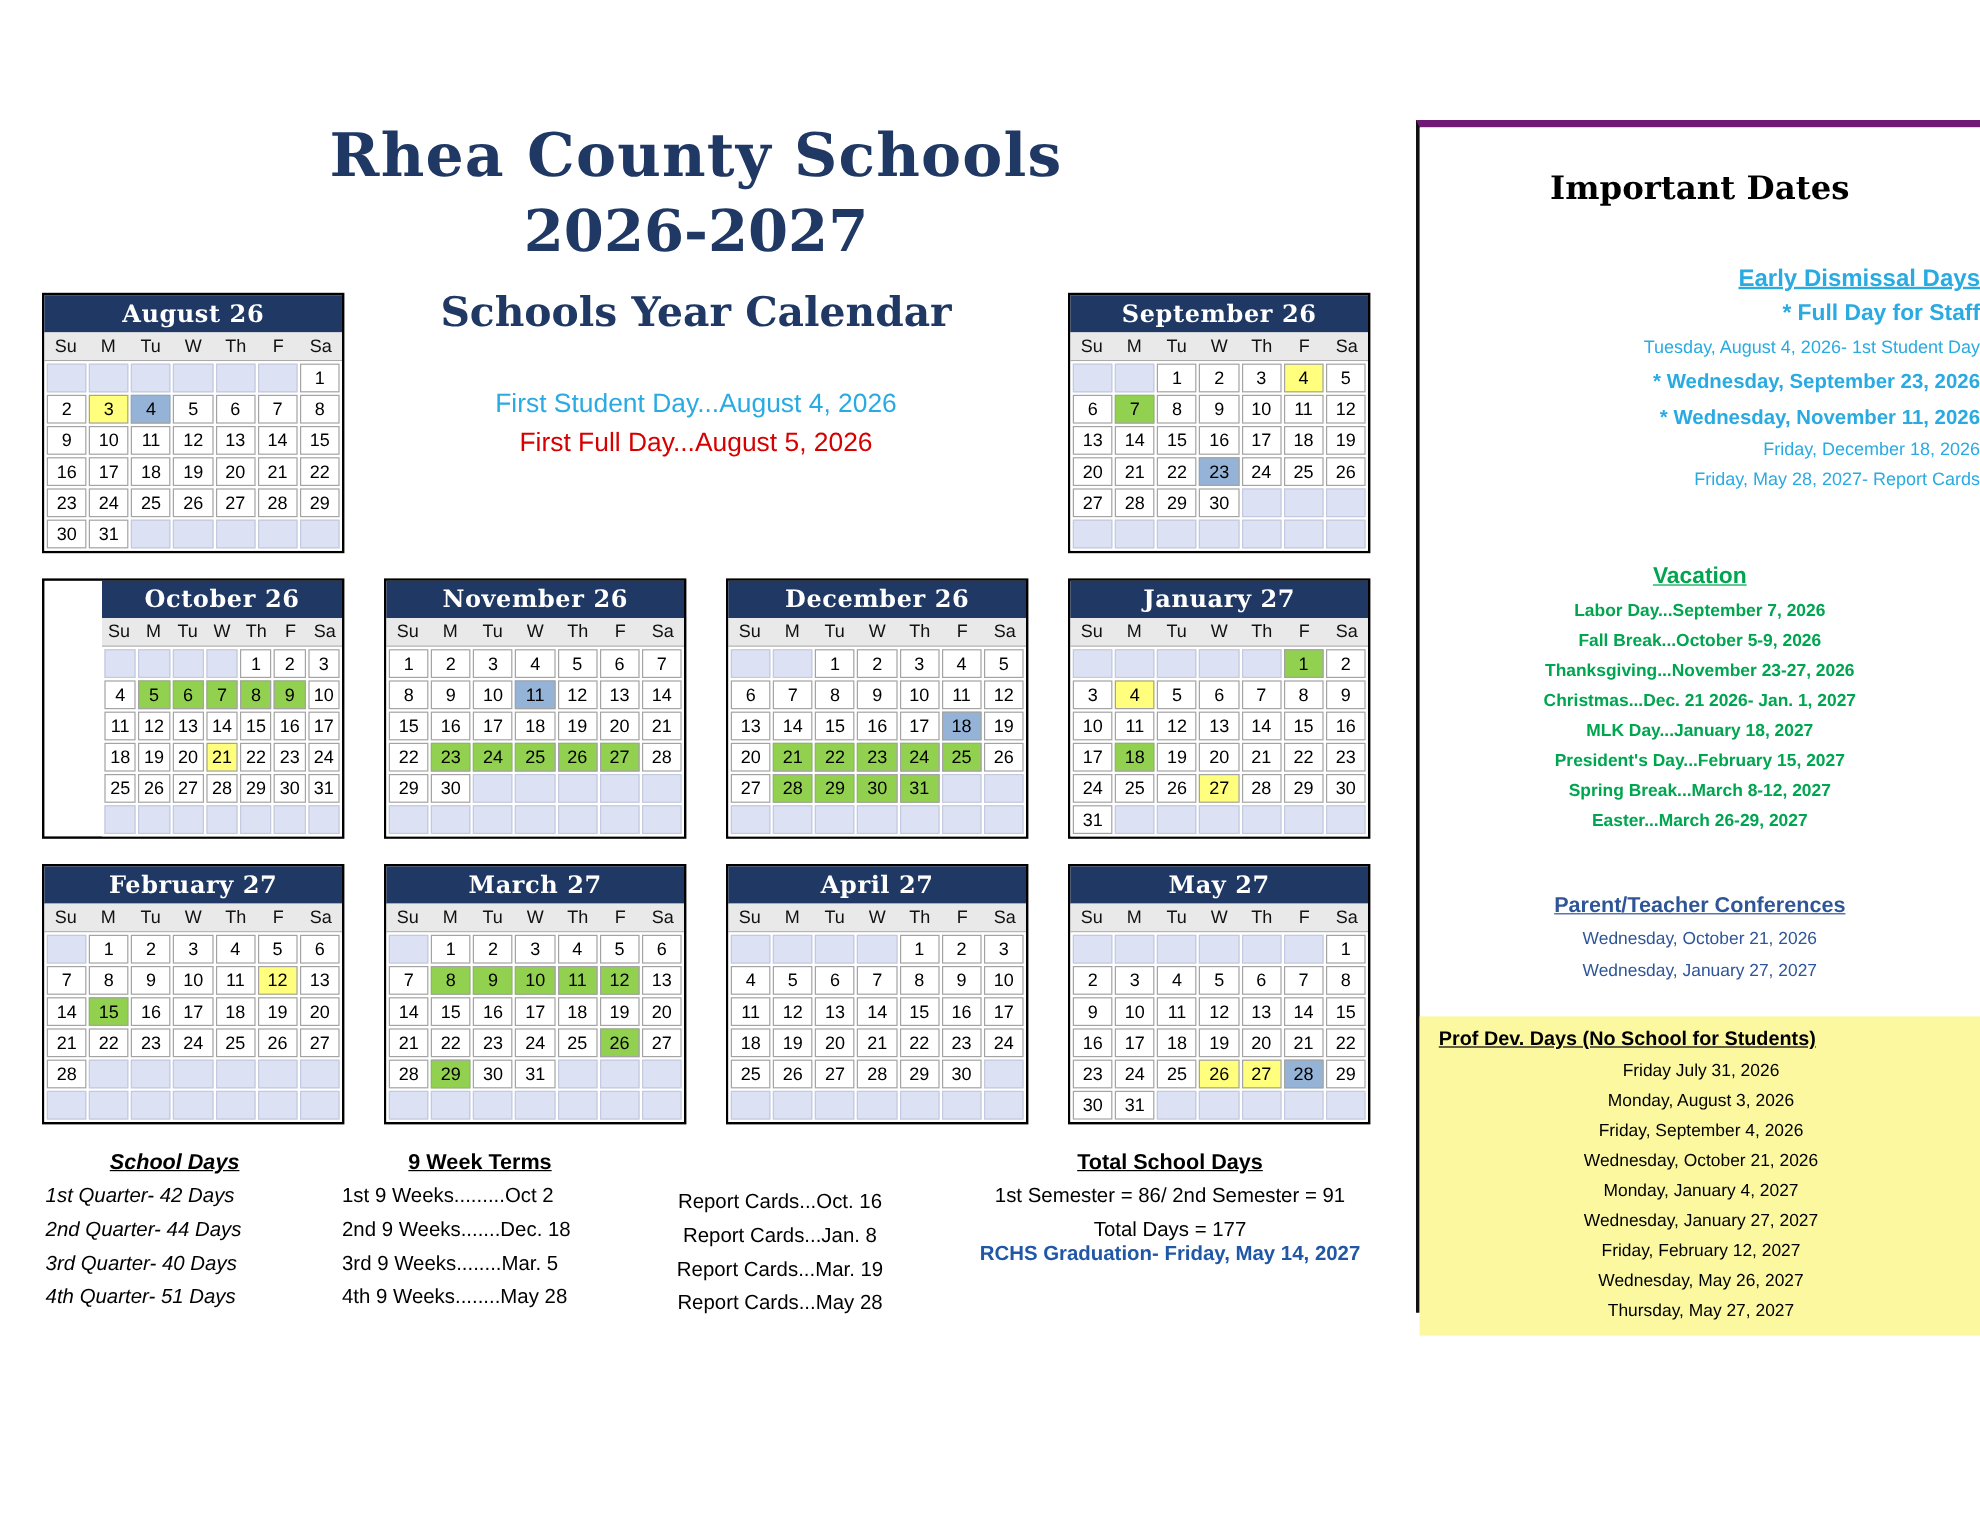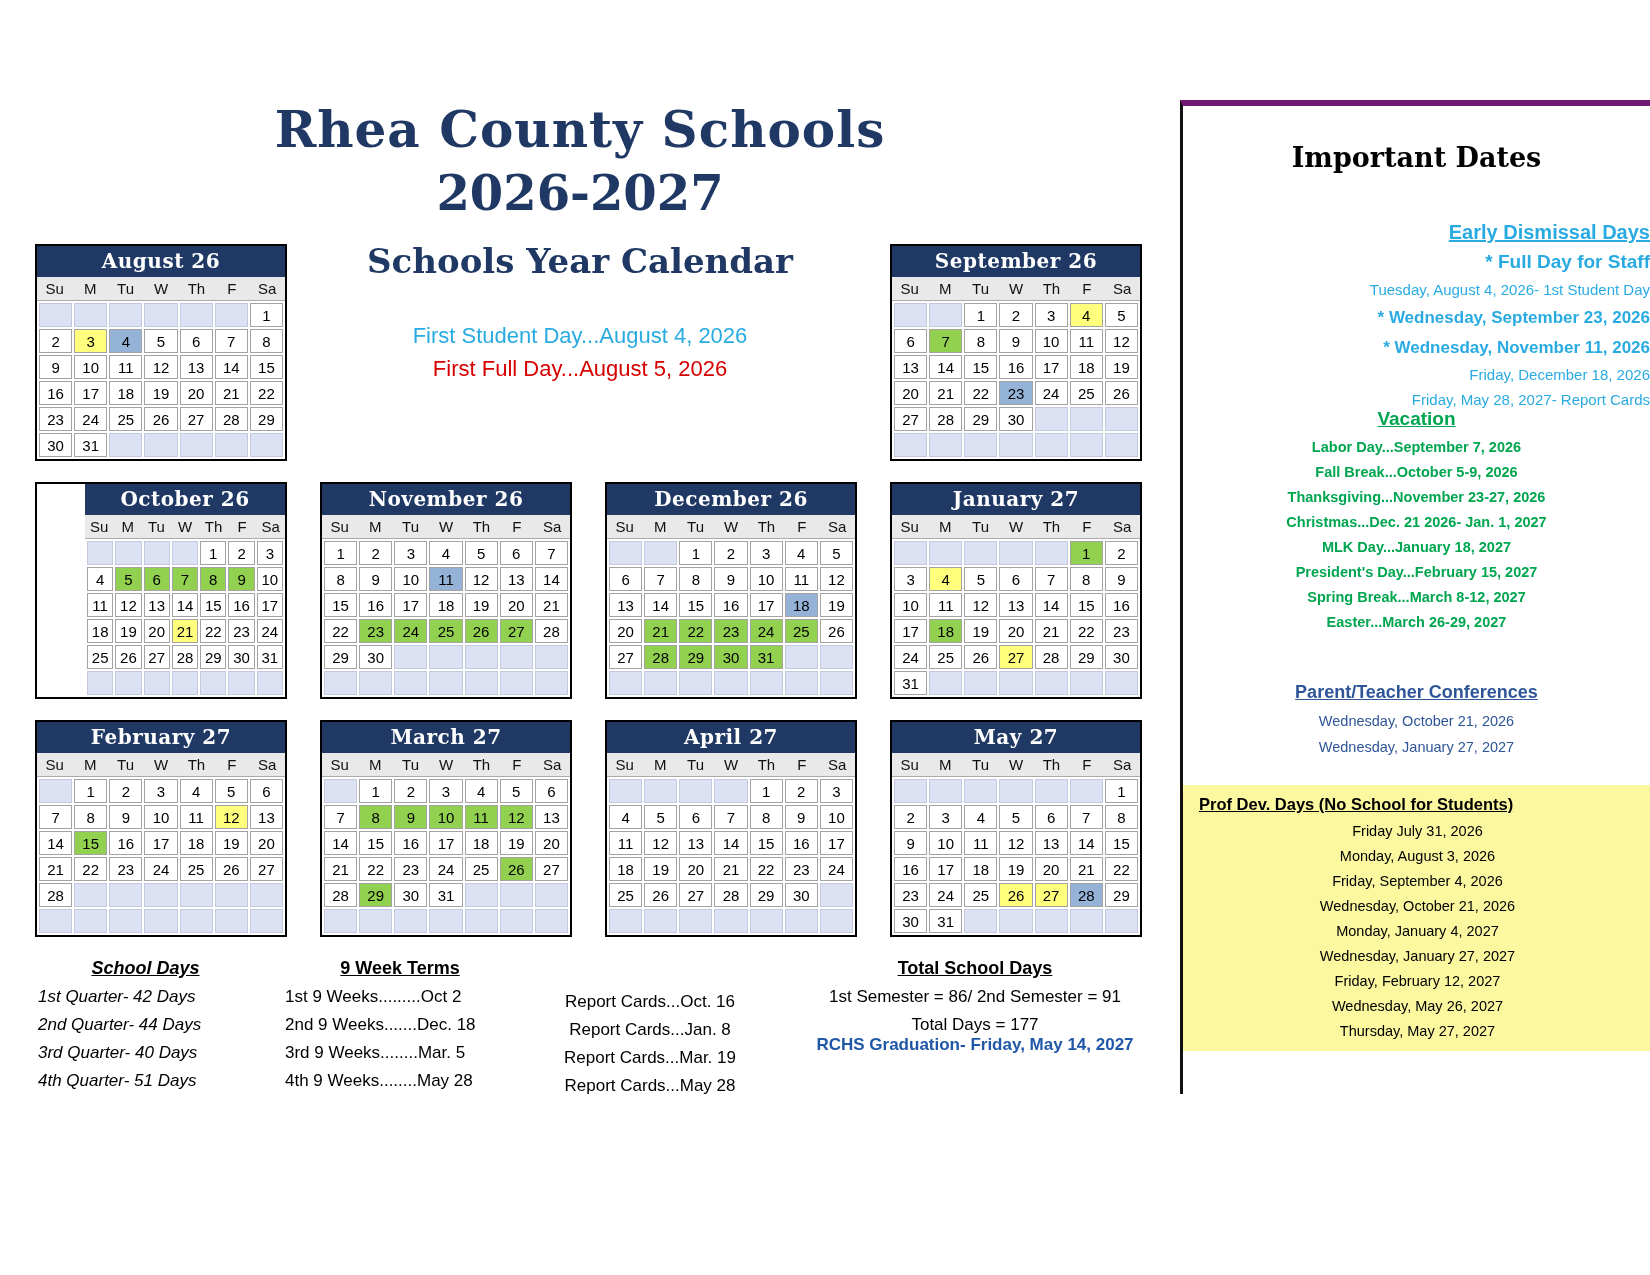--- a/index.html
+++ b/index.html
@@ -43,21 +43,21 @@
   
   .sidebar { position:absolute; left:1180px; top:100px; width:470px; height:994px;
              border-left:3px solid #111; border-top:6px solid #701a75; background:#fff; }
   .sb-title { text-align:center; margin-top:36px; font-family:"DejaVu Serif", serif;
               font-weight:bold; font-size:27px; color:#000; }
   .sb-early { text-align:right; margin-top:48px; color:#29ABE2; }
   .sb-early .h  { font-size:20px; font-weight:bold; text-decoration:underline; }
   .sb-early .sub{ font-size:19px; font-weight:bold; margin-top:7px; }
   .sb-early .items div { font-size:15px; margin-top:8px; }
   .sb-early .items div.bold { font-size:17px; font-weight:bold; margin-top:10px; }
-  .sb-vac { text-align:center; color:#00A550; }
+  .sb-vac { text-align:center; margin-top:62px; color:#00A550; }
   .sb-vac .h { font-size:19px; font-weight:bold; text-decoration:underline; }
   .sb-vac .items div { font-size:14.5px; font-weight:bold; margin-top:9px; }
   .sb-conf { text-align:center; margin-top:52px; color:#2E5597; }
   .sb-conf .h { font-size:18px; font-weight:bold; text-decoration:underline; }
   .sb-conf .items div { font-size:14.5px; margin-top:10px; }
   .sb-yellow { margin-top:30px; background:#FBF8A0; padding:10px 0 12px 16px; min-height:262px; }
   .sb-yellow .h { font-size:16.5px; font-weight:bold; text-decoration:underline;
                   white-space:nowrap; color:#000; }
   .sb-yellow .items { text-align:center; margin-right:14px; }
   .sb-yellow .items div { font-size:14.5px; margin-top:9px; color:#000; }

